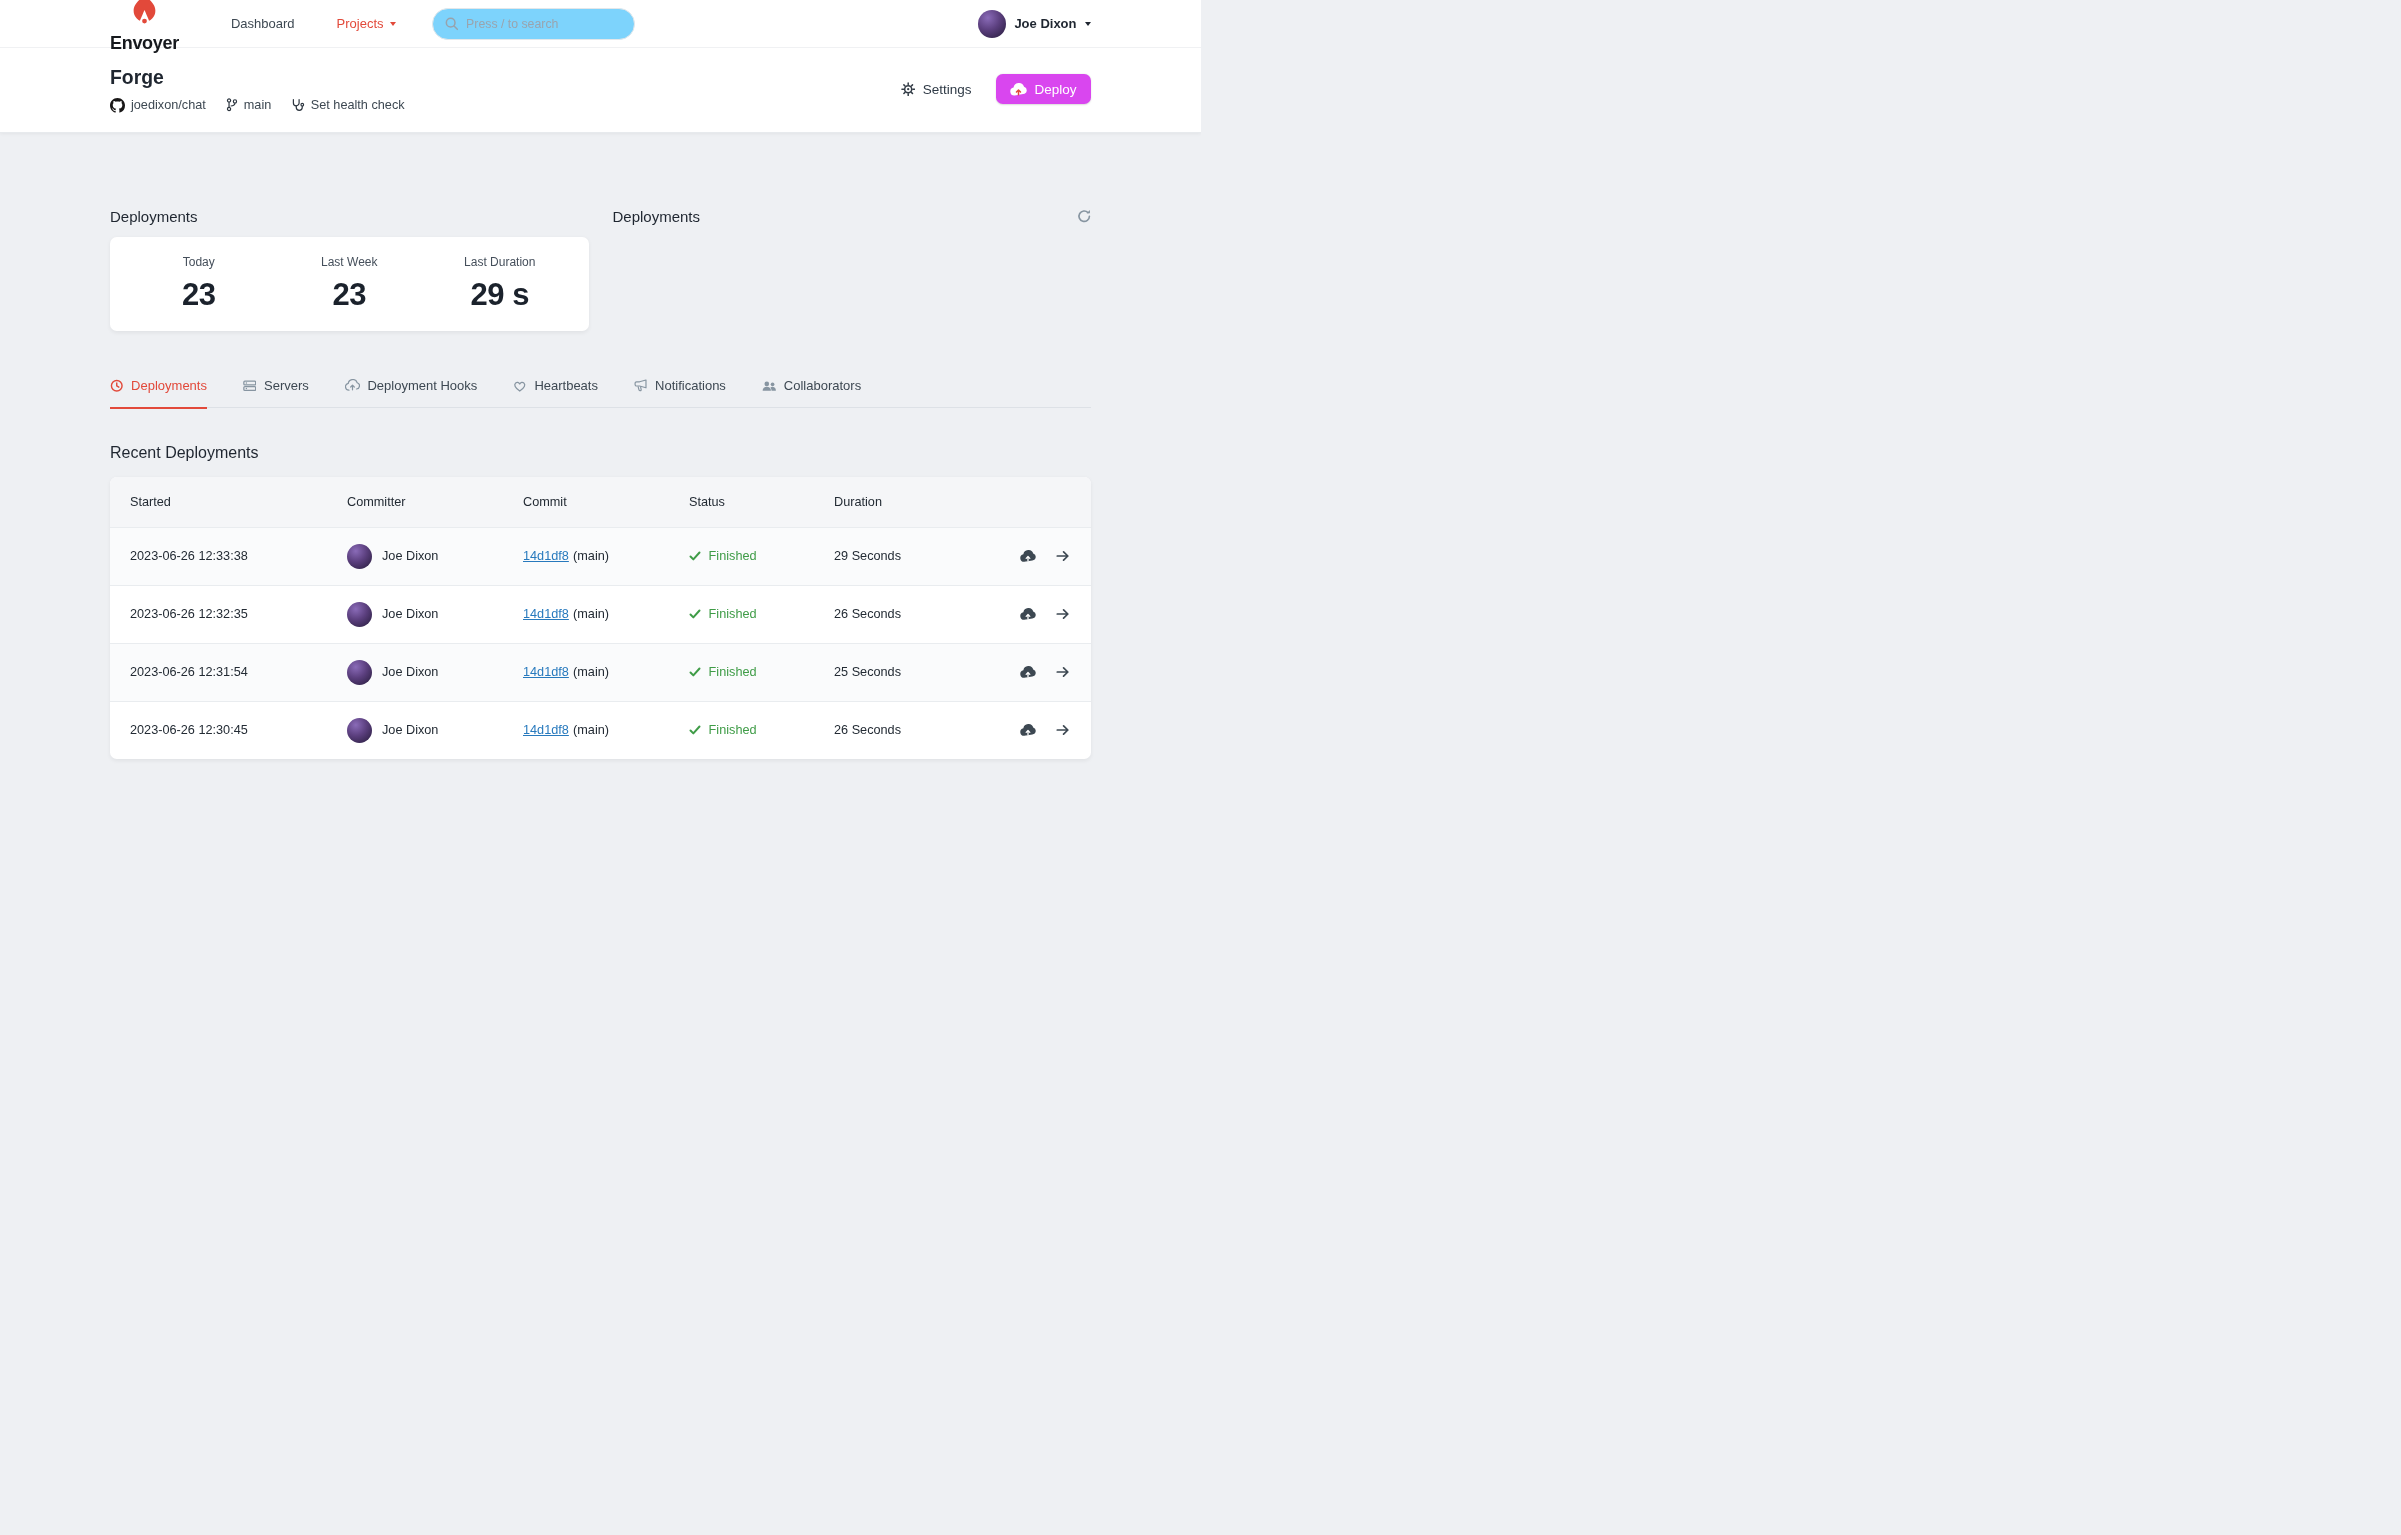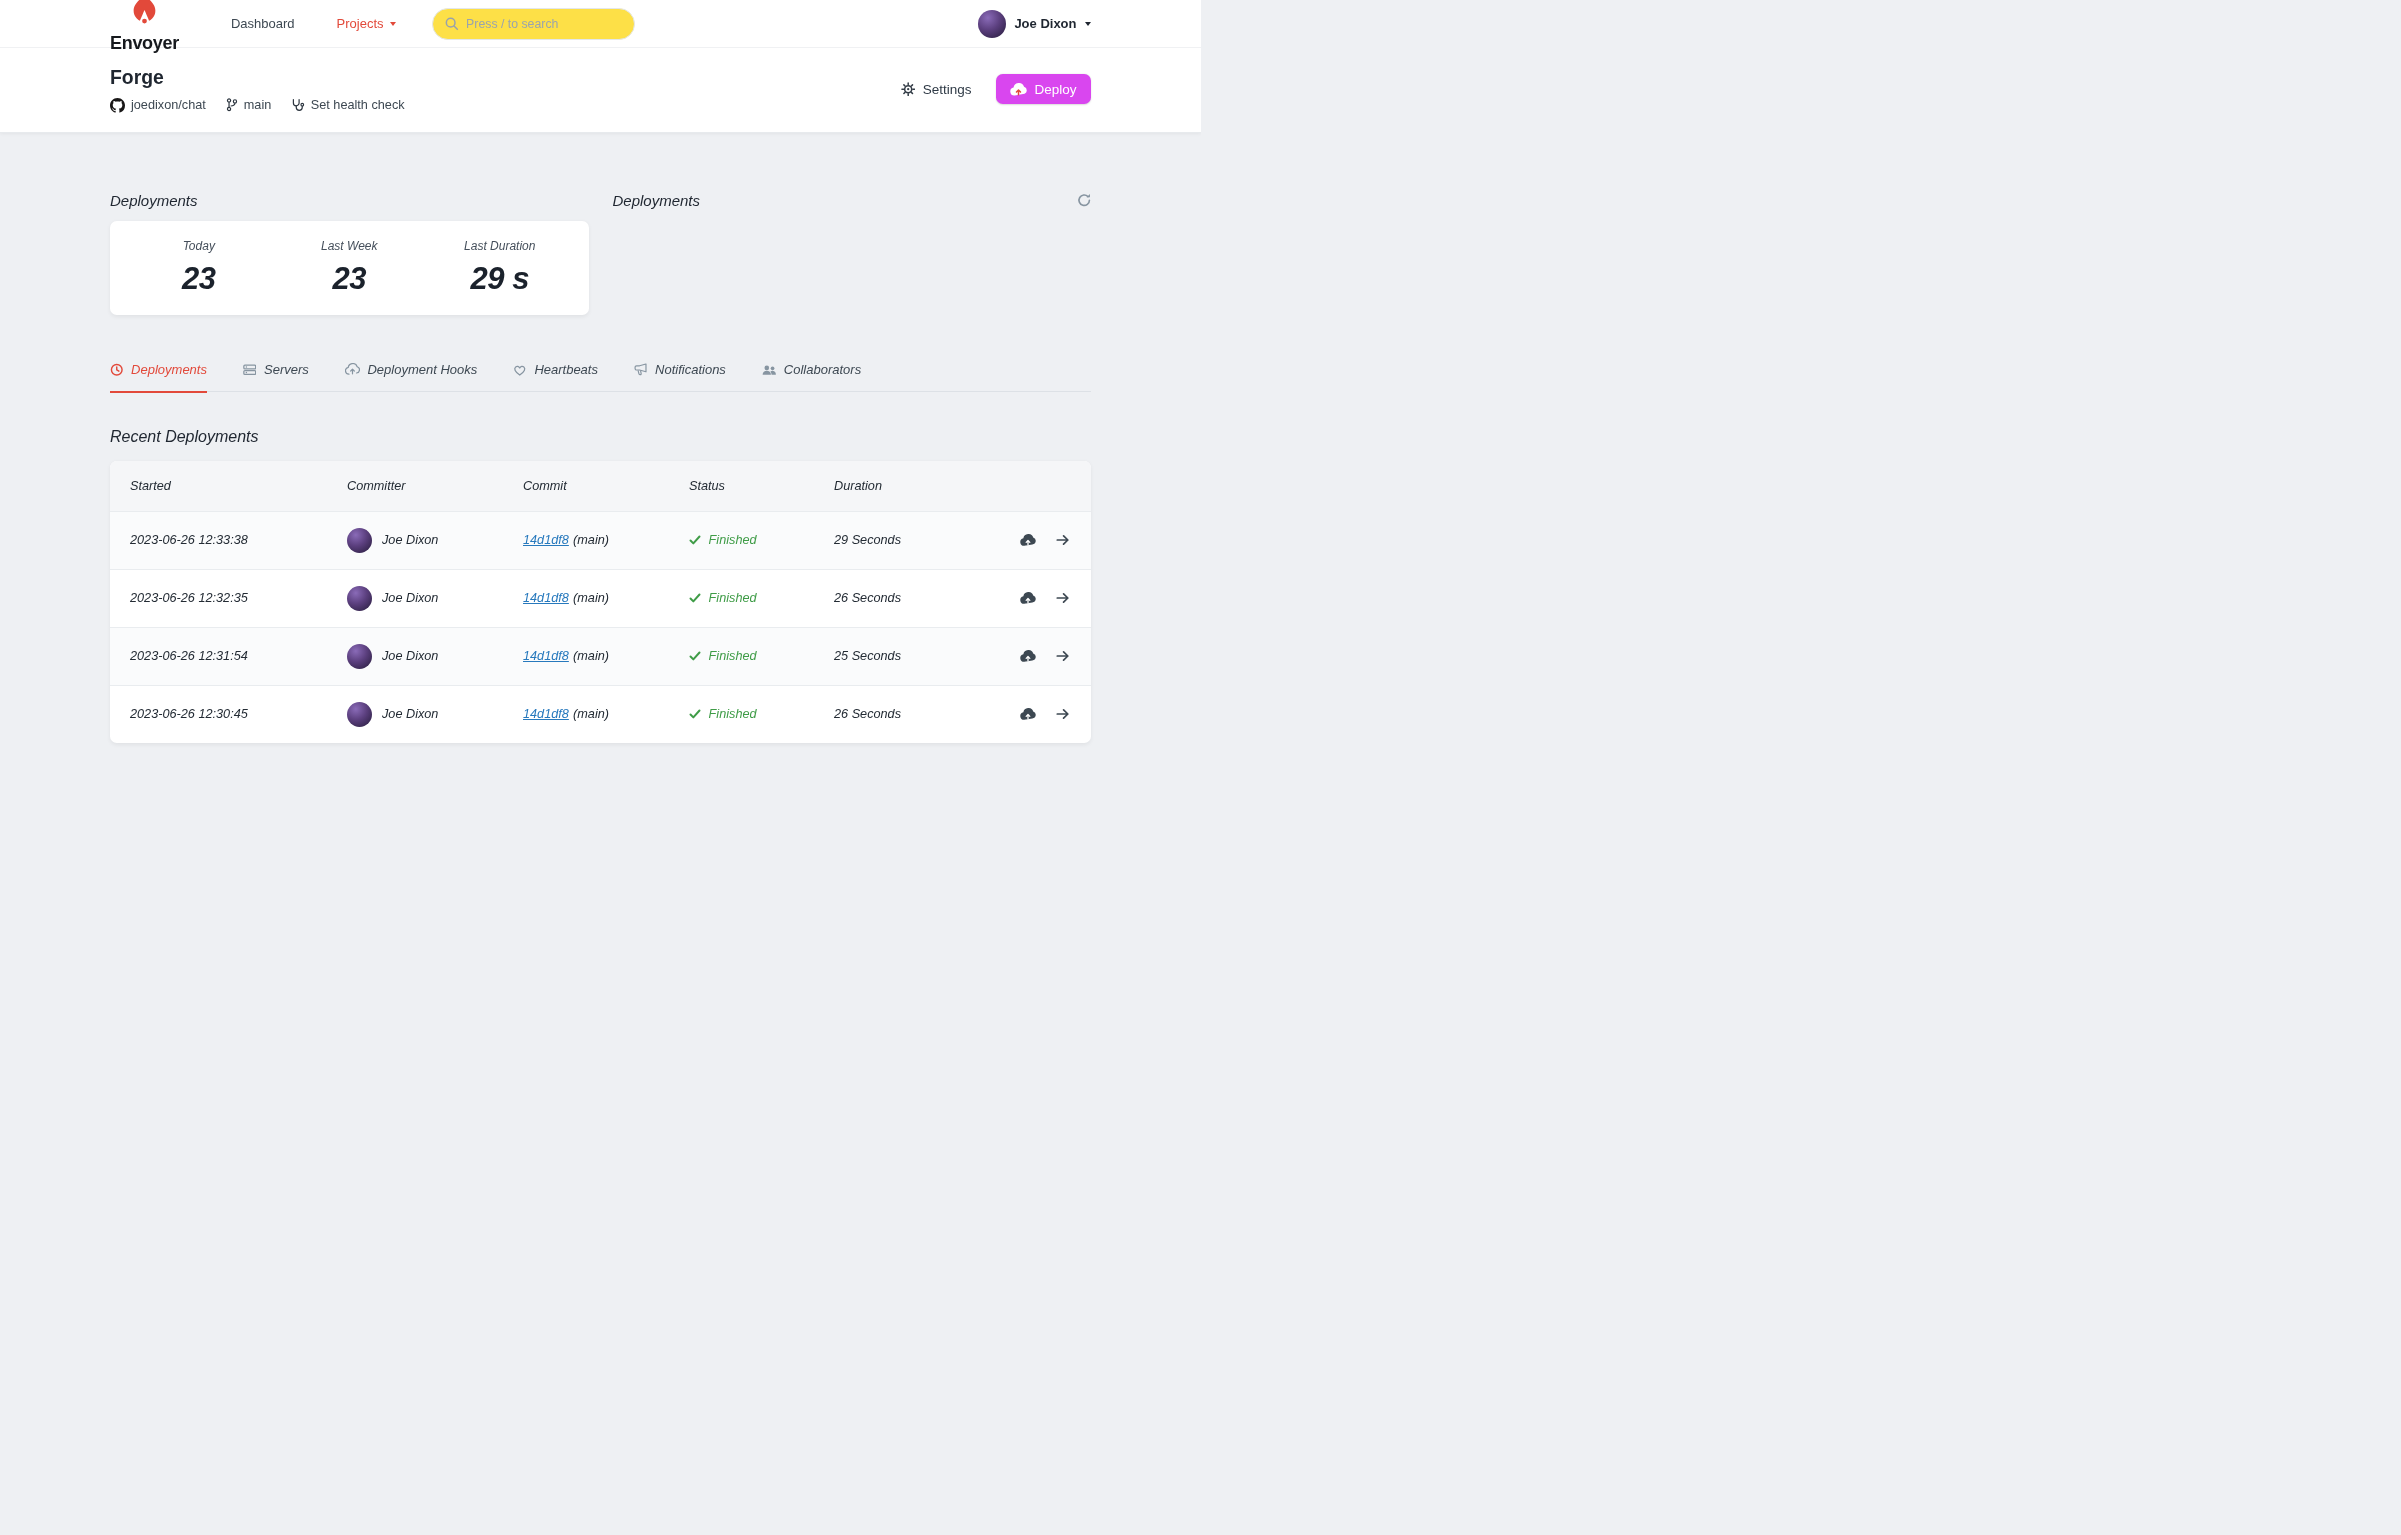--- a/index.html
+++ b/index.html
@@ -14,21 +14,21 @@
 
   
   .navbar { background: #fff; height: 48px; border-bottom: 0.8px solid #f0f1f3; }
   .nav-inner { display: flex; align-items: center; height: 100%; }
   .brand { display: flex; align-items: center; gap: 7.6px; cursor: pointer; flex-direction: column; }
   .brand-name { font-size: 18px; font-weight: bold; color: #16191d; letter-spacing: -0.3px; }
   .nav-links { display: flex; align-items: center; gap: 42px; margin-left: 52px; }
   .nav-link { font-size: 13px; color: #3d4852; cursor: pointer; display: flex; align-items: center; gap: 6px; }
   .nav-link.projects { color: #e2493a; }
   .caret { width: 0; height: 0; border-left: 3.8px solid transparent; border-right: 3.8px solid transparent; border-top: 4.7px solid currentColor; display: inline-block; margin-top: 1.7px; }
-  .search { margin-left: 36px; background: #fde047; border: 0.8px solid #e3e7ea; border-radius: 17px; height: 32px; width: 203px; display: flex; align-items: center; padding: 0 11px; gap: 7.6px; color: #98a2ac; cursor: text; }
+  .search { margin-left: 36px; background: #7dd3fc; border: 0.8px solid #e3e7ea; border-radius: 17px; height: 32px; width: 203px; display: flex; align-items: center; padding: 0 11px; gap: 7.6px; color: #98a2ac; cursor: text; }
   .search input { border: none; background: transparent; outline: none; font-size: 12.3px; color: #3d4852; width: 100%; font-family: inherit; }
   .search input::placeholder { color: #9aa4ae; }
   .user { margin-left: auto; display: flex; align-items: center; gap: 8.5px; cursor: pointer; color: #1f2630; }
   .avatar { width: 28px; height: 28px; border-radius: 50%; flex: 0 0 auto;
     background: radial-gradient(circle at 35% 28%, #8a6bb8 0%, #5b3f7e 45%, #241a38 100%); }
   .user-name { font-size: 13px; font-weight: 600; }
   .user .caret { color: #1f2630; }
 
   
   .page-header { background: #fff; border-bottom: 0.8px solid #e7eaed; box-shadow: 0 1.7px 3.4px rgba(0,0,0,.05); padding: 18px 0 19.4px; }
@@ -36,21 +36,21 @@
   .ph-title { font-size: 19.4px; font-weight: 600; color: #1f2630; }
   .ph-meta { display: flex; align-items: center; gap: 20px; margin-top: 8.5px; color: #3d4852; font-size: 12.7px; }
   .meta-item { display: flex; align-items: center; gap: 6px; }
   .meta-item .micon { display: flex; color: #2b343e; }
   .ph-actions { display: flex; align-items: center; gap: 24px; }
   .settings-btn { display: flex; align-items: center; gap: 7.6px; font-size: 13.5px; color: #2f3a46; cursor: pointer; }
   .settings-btn .micon { color: #333c46; display: flex; }
   .deploy-btn { display: flex; align-items: center; gap: 7.6px; background: #d946ef; color: #fff; font-size: 13.5px; font-weight: 500; border: none; border-radius: 6.8px; padding: 7.6px 14.4px; cursor: pointer; box-shadow: 0 0.8px 1.7px rgba(0,0,0,.15); font-family: inherit; }
 
   
-  .content { padding-top: 58px; font-style: italic; }
+  .content { padding-top: 74px; }
   .grid { display: grid; grid-template-columns: 1fr 1fr; gap: 24px; }
   .panel-title-row { display: flex; align-items: center; justify-content: space-between; height: 18.6px; margin-bottom: 12px; }
   .panel-title { font-size: 15px; font-weight: 500; color: #1f2630; }
   .refresh-btn { color: #8795a1; display: flex; cursor: pointer; background: none; border: none; padding: 0; }
   .card { background: #fff; border-radius: 6.8px; box-shadow: 0 1.7px 4.2px rgba(0,0,0,.06); padding: 18px 13.5px; display: flex; align-items: stretch; }
   .card .cell { flex: 1; text-align: center; }
   .stat-label { font-size: 12px; color: #454f5b; }
   .stat-value { font-size: 31px; font-weight: 600; color: #1b222c; margin-top: 7.6px; letter-spacing: -0.4px; }
   .health-circle { width: 44px; height: 44px; border: 2.5px solid #47a44b; border-radius: 50%; margin: 10px auto 0; display: flex; align-items: center; justify-content: center; color: #47a44b; }
 

